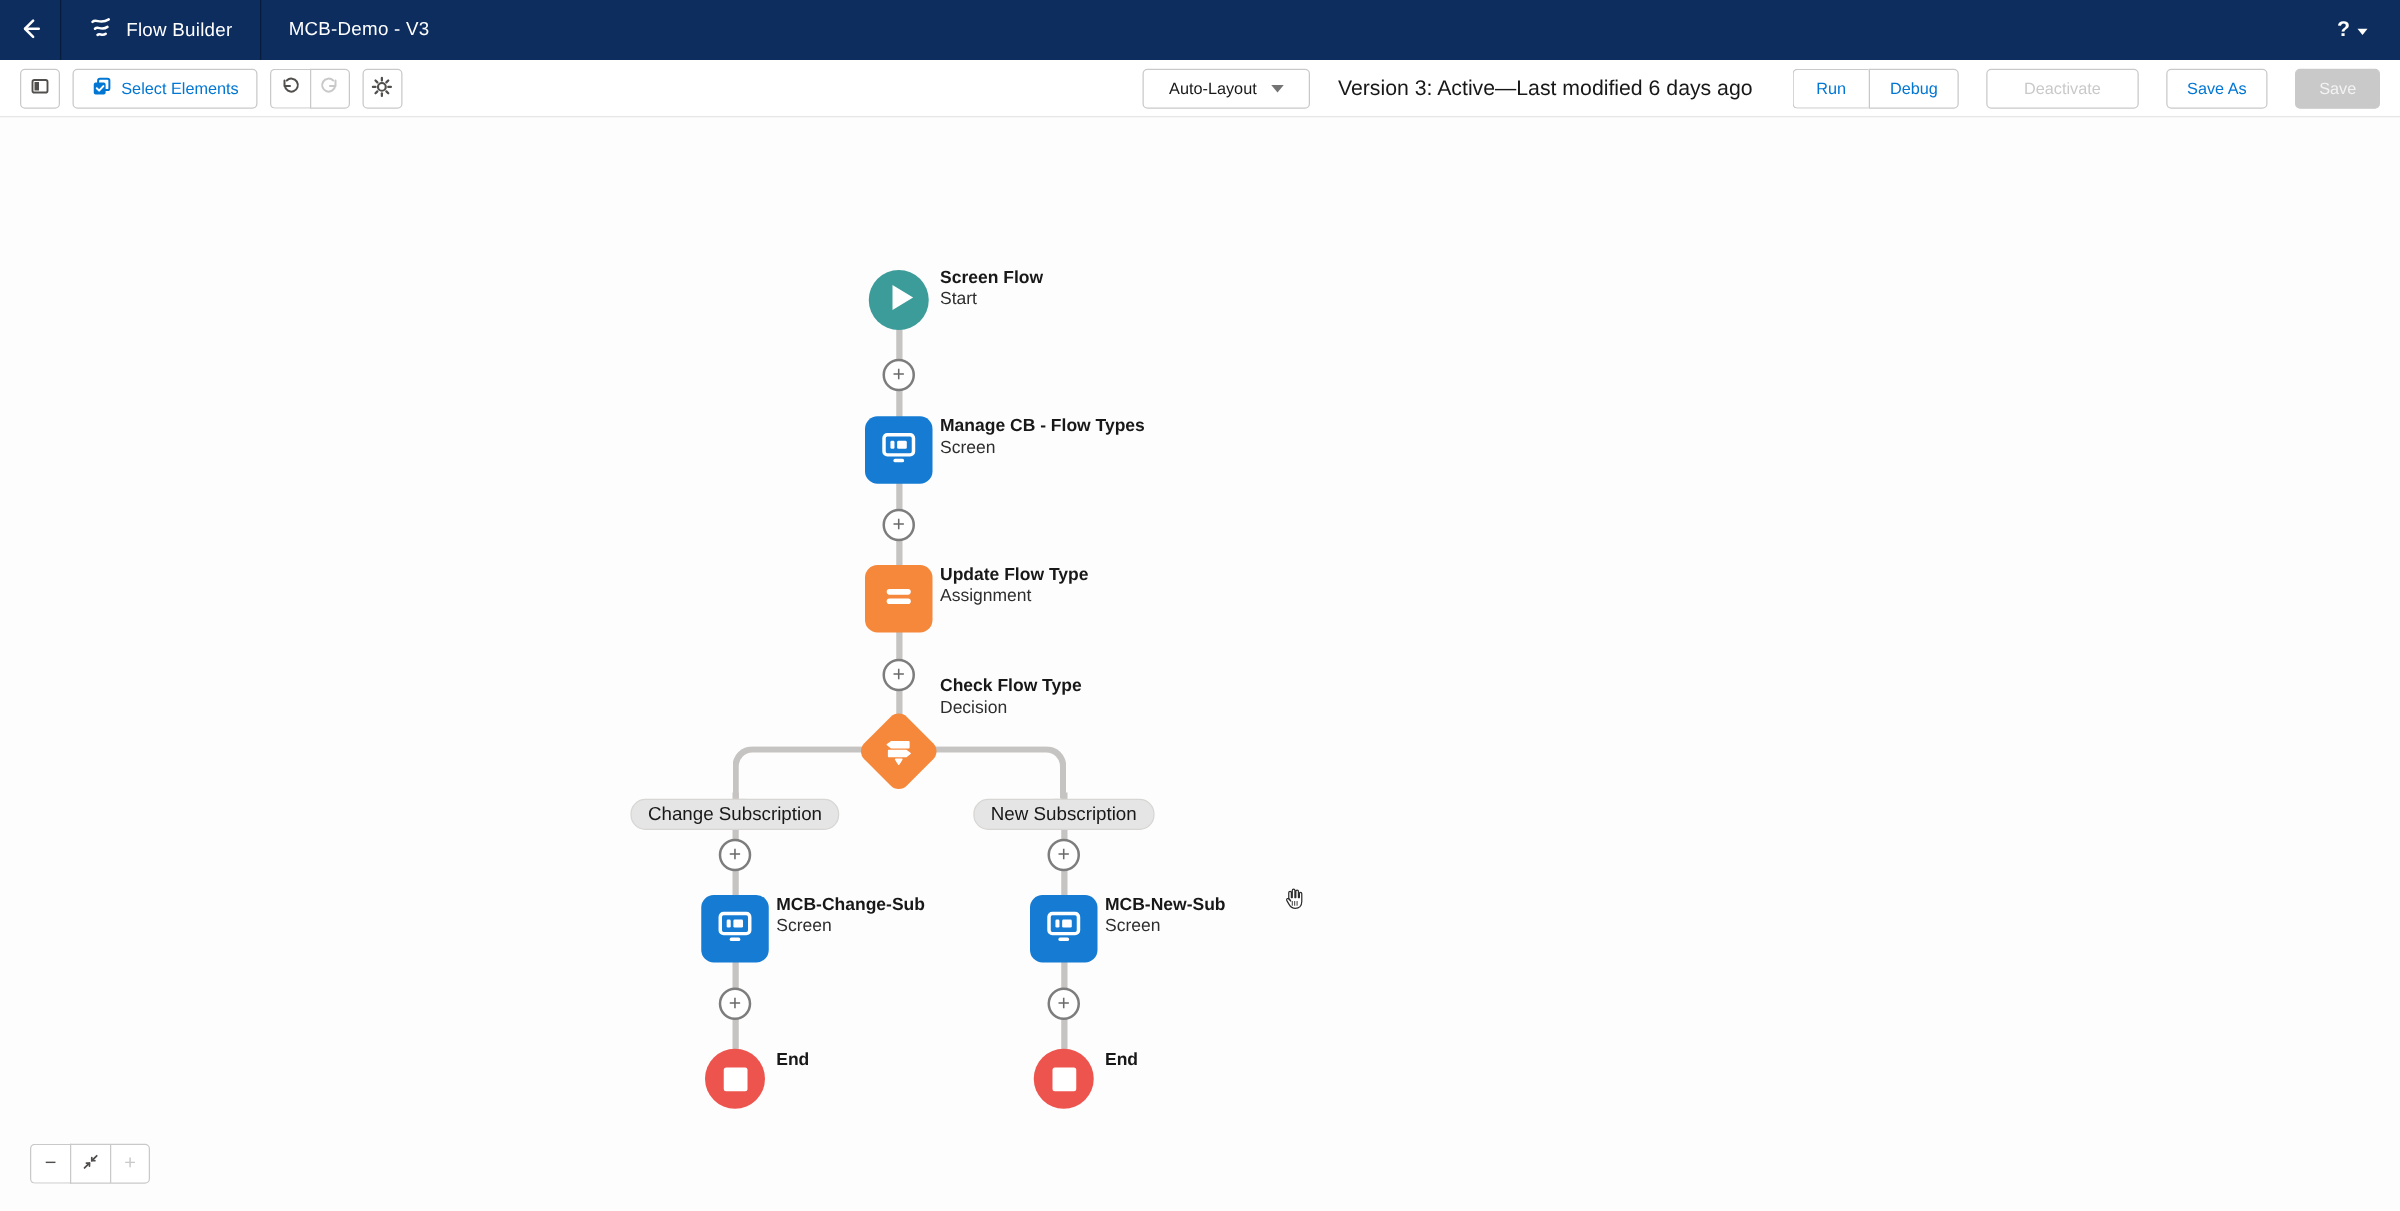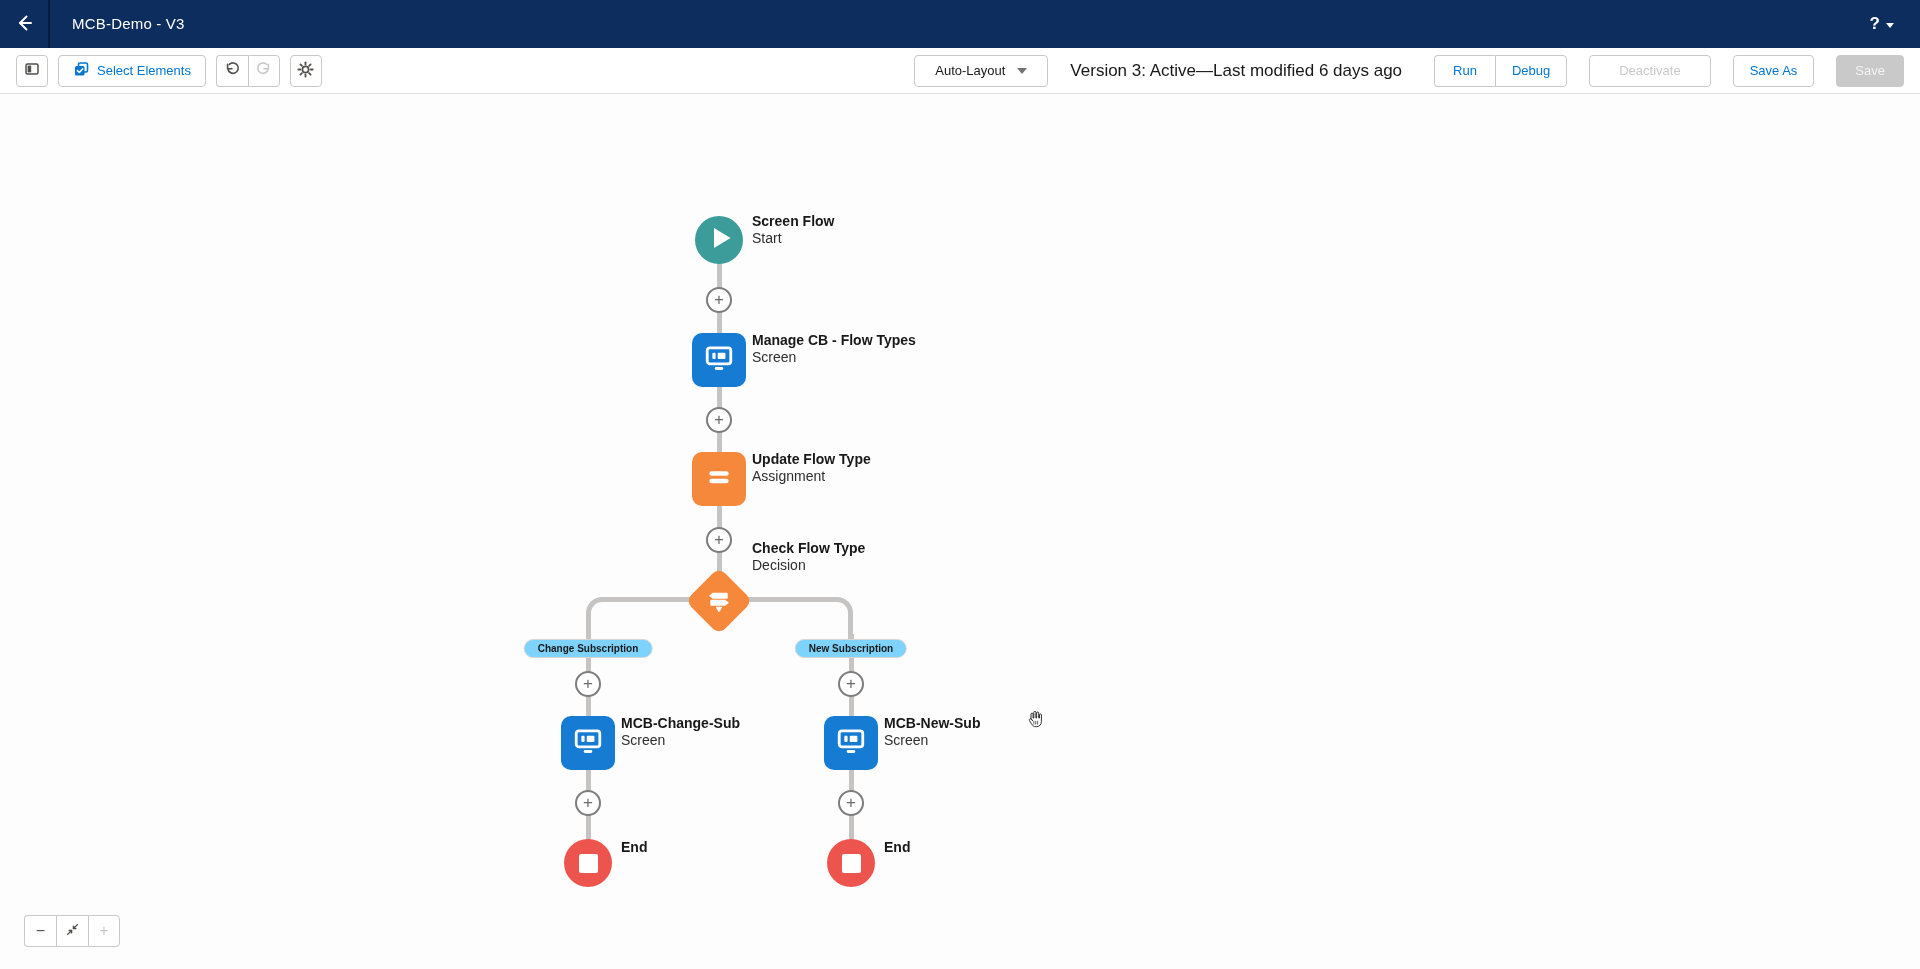--- a/index.html
+++ b/index.html
@@ -69,22 +69,22 @@
   .node-diamond { width:48px; height:48px; border-radius:9px;
     background:var(--color-decision,#f6883c); transform:rotate(45deg); }
   .diamond-inner { transform:rotate(-45deg); display:flex; align-items:center;
     justify-content:center; }
 
   .node-label { position:absolute; z-index:5; white-space:nowrap; }
   .nl-title { font-size:14px; font-weight:bold; color:#181818; line-height:17px; }
   .nl-sub { font-size:14px; color:#2e2e2e; line-height:17px; }
 
   .branch-pill { position:absolute; z-index:5; transform:translateX(-50%);
-    background:#7dd3fc; border:1px solid #d8d6d4; border-radius:12px; padding:3px 13px;
-    font-size:10px; font-weight:bold; color:#181818; white-space:nowrap; cursor:pointer; }
+    background:#e5e5e5; border:1px solid #d8d6d4; border-radius:12px; padding:3px 13px;
+    font-size:15px; font-weight:normal; color:#181818; white-space:nowrap; cursor:pointer; }
 
   
   .zoom-controls { position:absolute; left:24px; bottom:22px; display:inline-flex; z-index:6; }
   .zoom-controls .btn { width:32px; }
   .zoom-glyph { font-size:16px; color:#514f4d; }
   .zoom-glyph-disabled { font-size:16px; color:#c9c9c9; }
 
   .hand-cursor { position:absolute; z-index:9; }
 </style>
 </head>
@@ -93,20 +93,30 @@
 <header class="navbar">
   <button class="nav-back">
     <span>
       <svg width="20" height="20" viewBox="0 0 20 20">
           <path d="M12.5 3.5 L6 10 l6.5 6.5" fill="none" stroke="#fff" stroke-width="2" stroke-linecap="round" stroke-linejoin="round"></path>
           <path d="M6.2 10 H17" stroke="#fff" stroke-width="2" stroke-linecap="round"></path>
         </svg>
     </span>
   </button>
   <div class="nav-sep"></div>
+  <div class="nav-app">
+    <span>
+      <svg width="20" height="20" viewBox="0 0 20 20" fill="none" stroke="#fff" stroke-width="2" stroke-linecap="round">
+        <path d="M3 5.5 C6 2.5, 9 8, 16 3.5"></path>
+        <path d="M5 11 C7.5 8.5, 10 13, 15 9.5"></path>
+        <path d="M7 16 C8.8 14.3, 10.8 17.2, 13.6 15"></path>
+      </svg>
+    </span>
+    <span class="nav-app-name">Flow Builder</span>
+  </div>
   <div class="nav-sep"></div>
   <div class="nav-flow-title-wrap">
     <span class="nav-flow-title">MCB-Demo - V3</span>
   </div>
   <div class="nav-spacer"></div>
   <button class="nav-help">
     <span class="nav-help-q">?</span>
     <span class="caret-down-white"></span>
   </button>
 </header>

